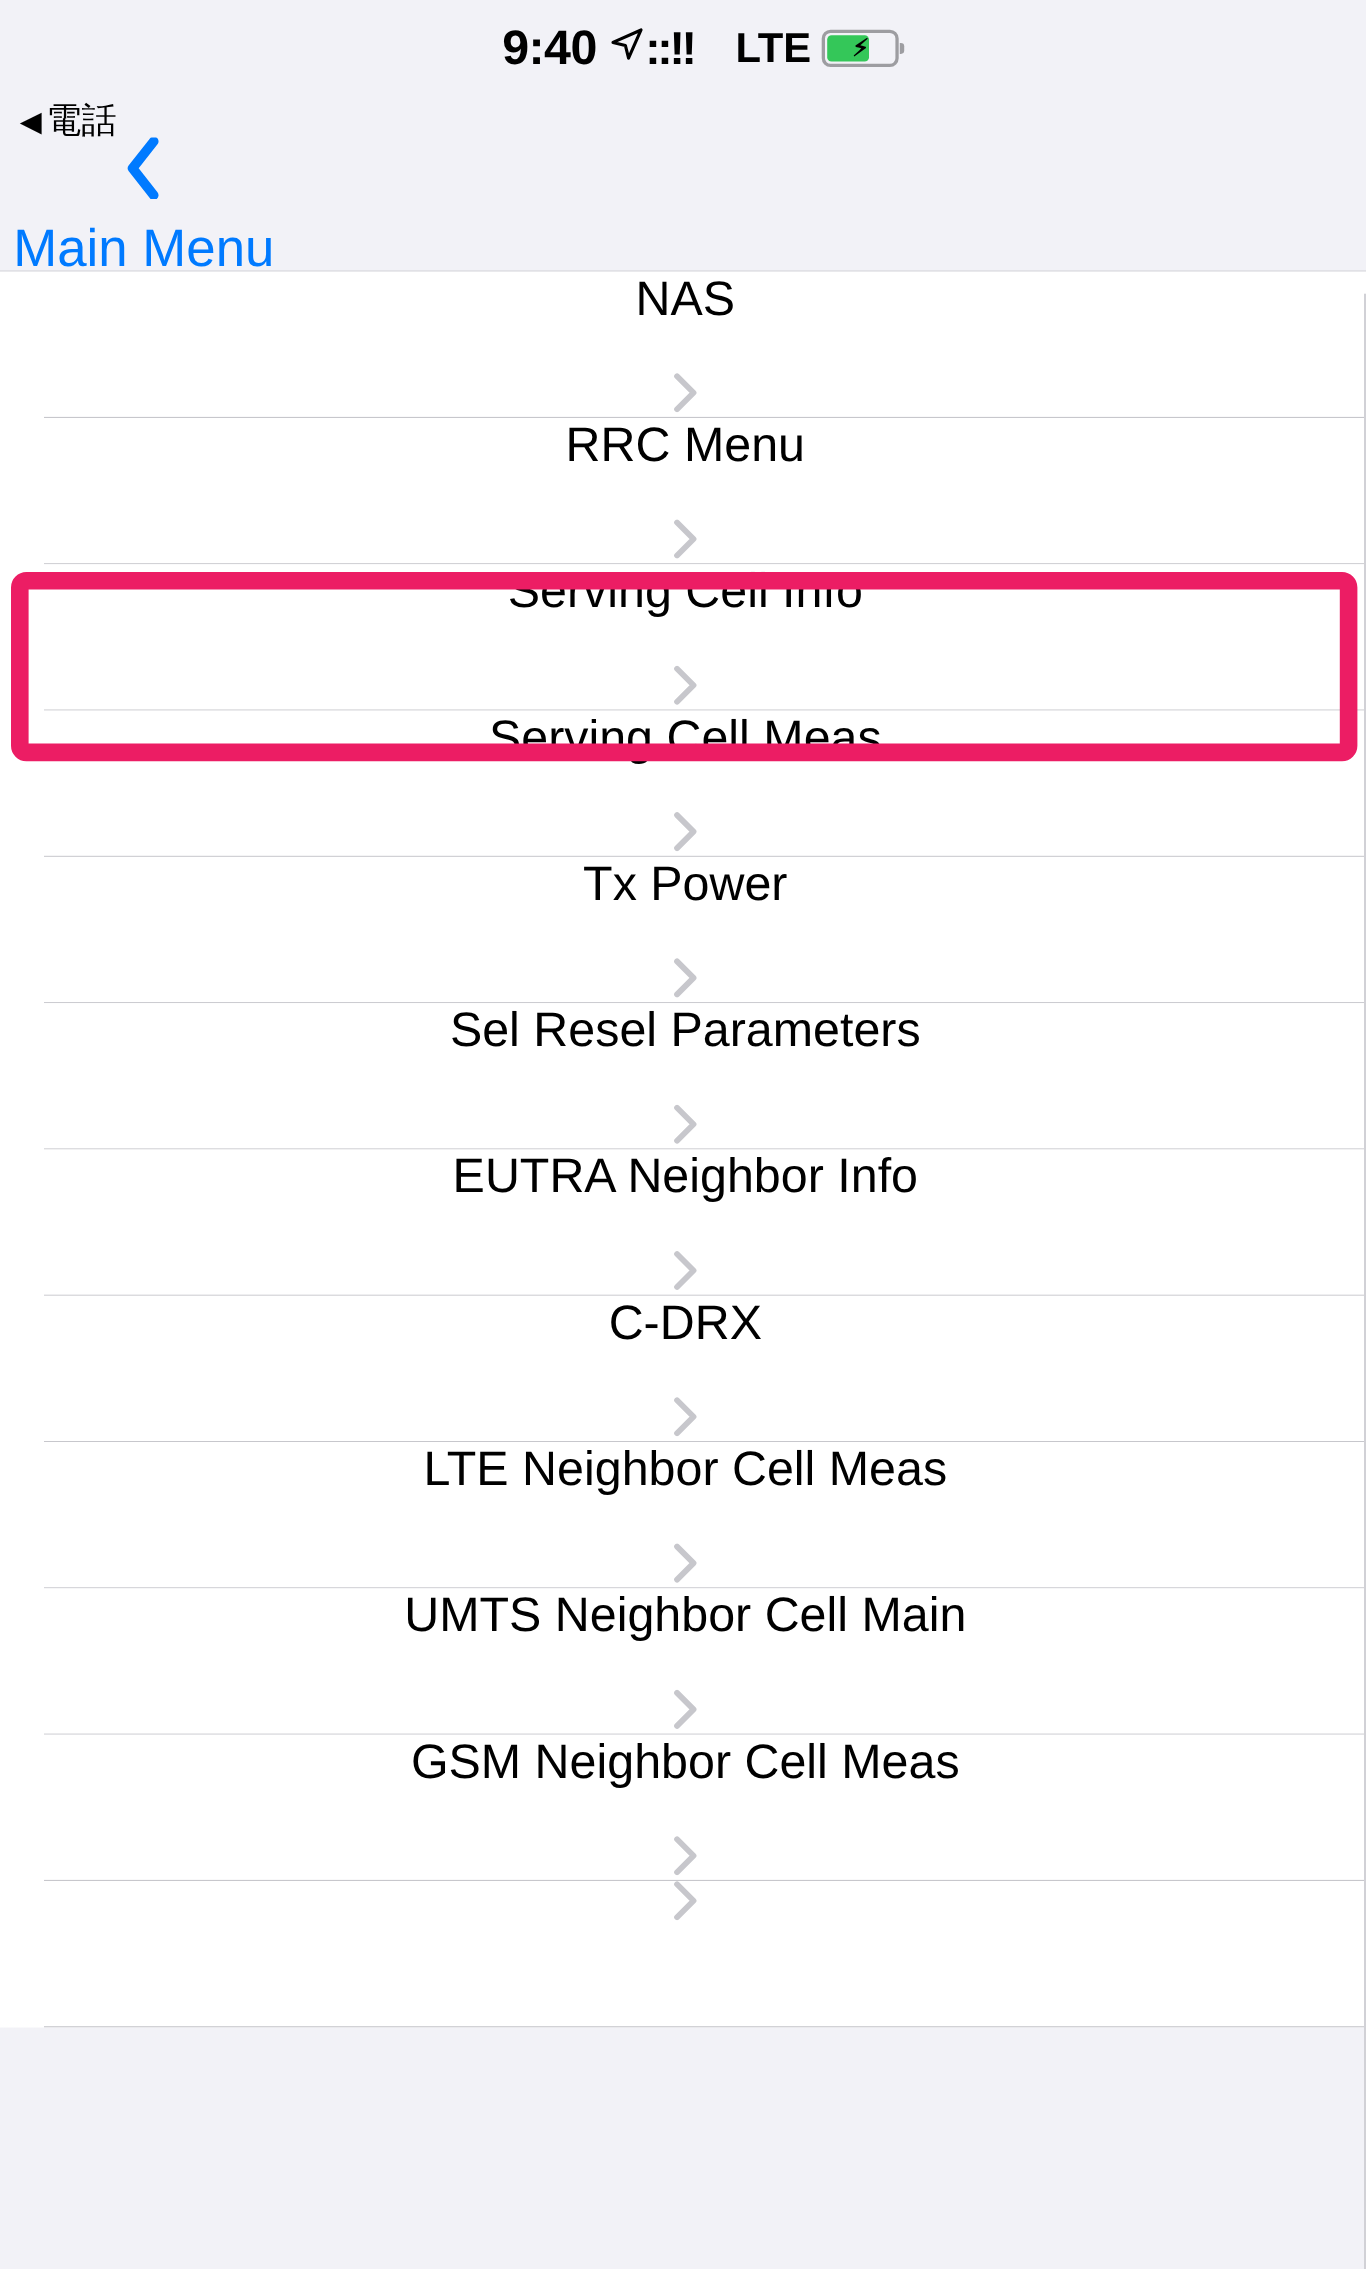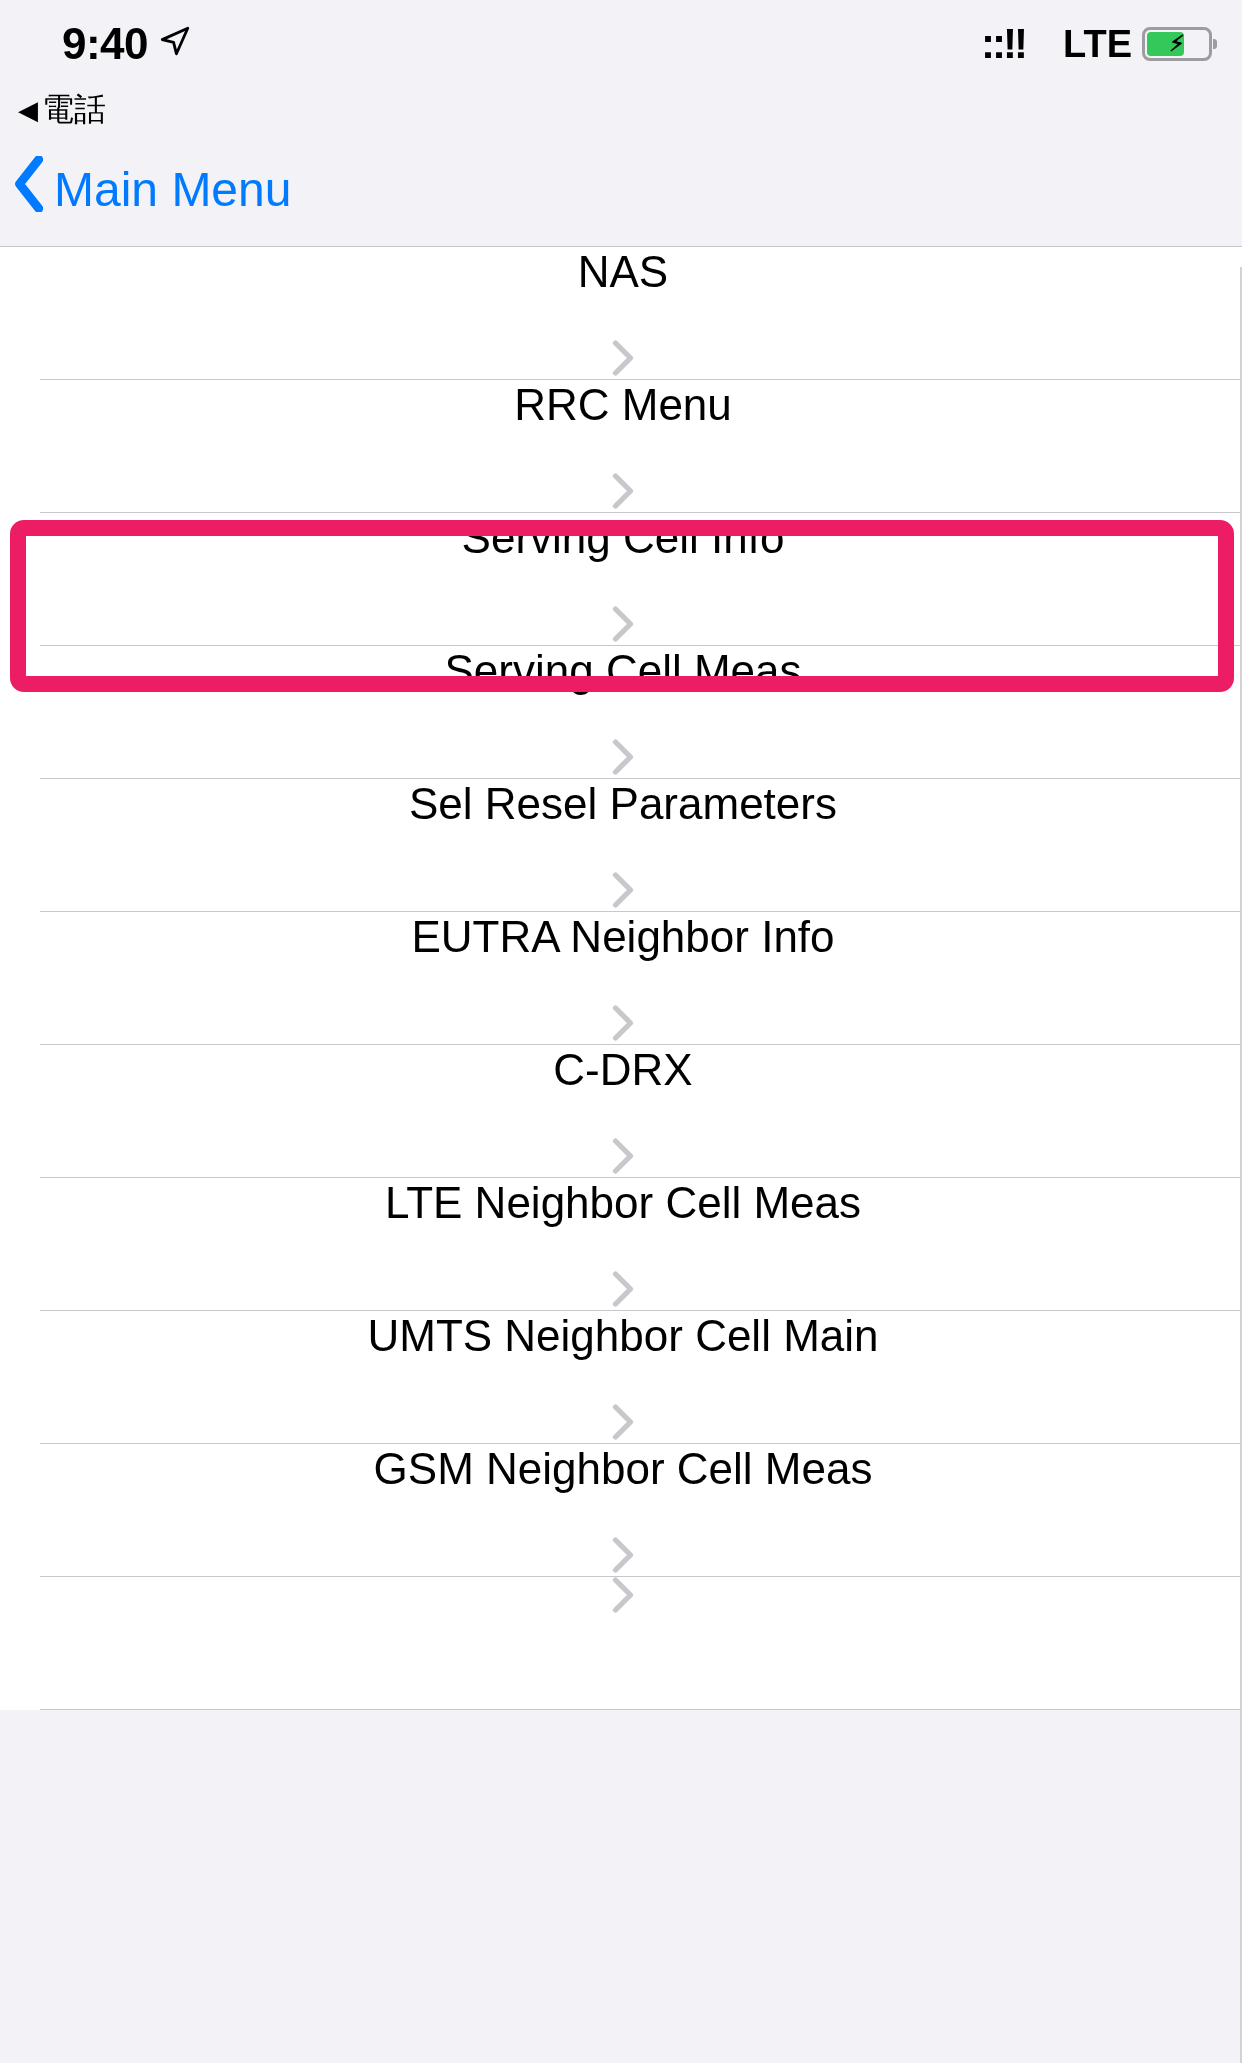--- a/index.html
+++ b/index.html
@@ -16,21 +16,21 @@
       color: #000;
       overflow: hidden;
       position: relative;
     }
 
     
     .status-bar {
       height: 88px;
       display: flex;
       align-items: center;
-      justify-content: space-between;
+      justify-content: center;
       padding: 0 30px 0 62px;
       font-size: 40px;
       font-weight: 600;
     }
     .status-left {
       display: flex;
       align-items: center;
       gap: 10px;
     }
     .time {
@@ -120,20 +120,21 @@
       align-items: center;
       padding: 0 12px 10px 12px;
     }
     .back-button {
       display: flex;
       align-items: center;
       gap: 6px;
       color: #007aff;
       font-size: 48px;
       font-weight: 400;
+      flex-direction: column;
     }
     .back-chevron svg {
       width: 36px;
       height: 56px;
     }
 
     .divider-full {
       height: 1px;
       background: #c7c7cc;
       width: 100%;
@@ -271,20 +272,29 @@
   <div class="row">
     <span class="row-label">Serving Cell Meas</span>
     <span class="row-chevron">
       <svg viewBox="0 0 14 24">
           <polyline points="2,2 12,12 2,22" fill="none" stroke="#c7c7cc" stroke-width="3.5" stroke-linecap="round" stroke-linejoin="round"></polyline>
         </svg>
     </span>
     <div class="row-separator"></div>
   </div>
 
+  <div class="row">
+    <span class="row-label">Tx Power</span>
+    <span class="row-chevron">
+      <svg viewBox="0 0 14 24">
+          <polyline points="2,2 12,12 2,22" fill="none" stroke="#c7c7cc" stroke-width="3.5" stroke-linecap="round" stroke-linejoin="round"></polyline>
+        </svg>
+    </span>
+    <div class="row-separator"></div>
+  </div>
 
   <div class="row">
     <span class="row-label">Sel Resel Parameters</span>
     <span class="row-chevron">
       <svg viewBox="0 0 14 24">
           <polyline points="2,2 12,12 2,22" fill="none" stroke="#c7c7cc" stroke-width="3.5" stroke-linecap="round" stroke-linejoin="round"></polyline>
         </svg>
     </span>
     <div class="row-separator"></div>
   </div>

